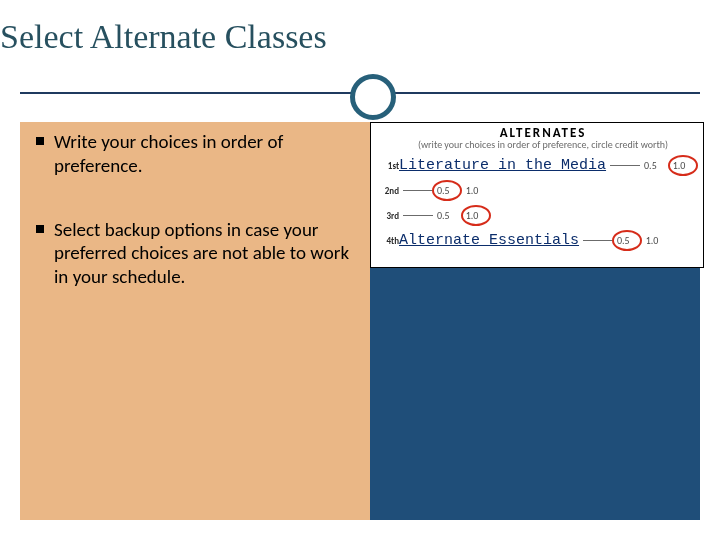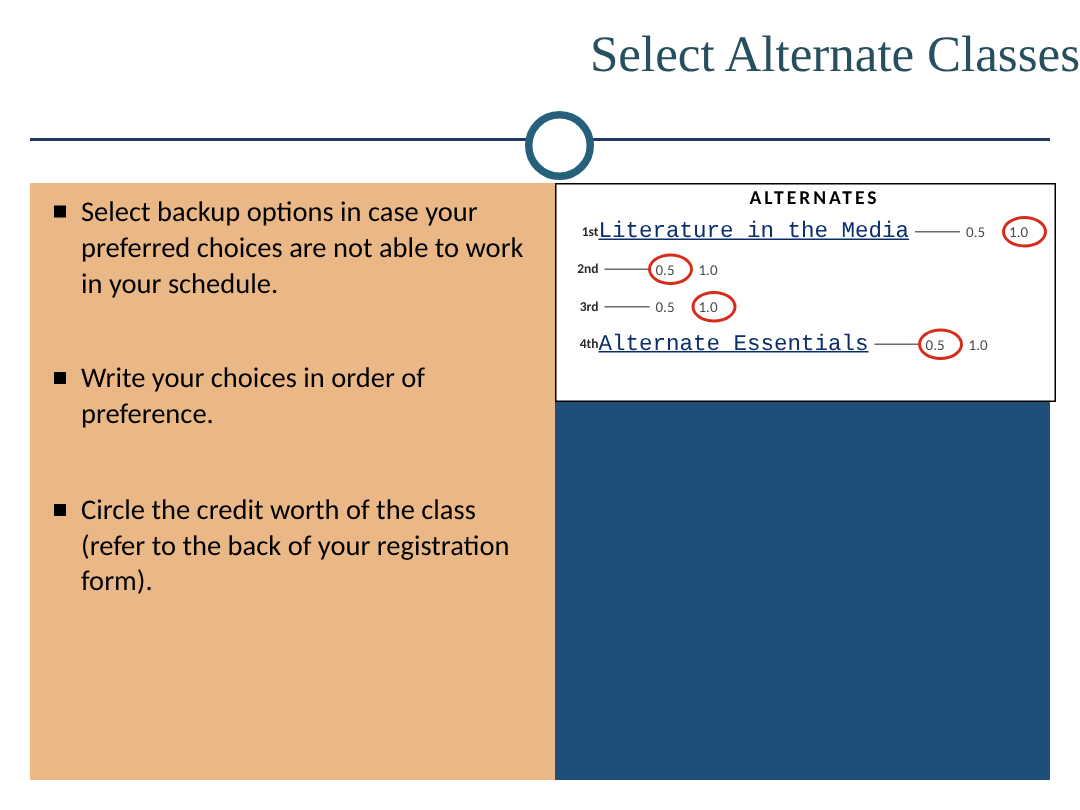--- a/index.html
+++ b/index.html
@@ -1,17 +1,17 @@
 <!DOCTYPE html>
 <html><head>
 <meta charset="utf-8">
 <style>
   html,body{margin:0;padding:0;width:720px;height:540px;background:#fff;font-family:Calibri,Arial,sans-serif;}
   .slide{position:relative;width:720px;height:540px;background:#fff;overflow:hidden;}
-  .title{position:absolute;left:0;top:18px;width:720px;text-align:right;font-family:Georgia,'Times New Roman',serif;font-size:34px;color:#27505f;}
+  .title{position:absolute;left:0;top:18px;width:720px;text-align:left;font-family:Georgia,'Times New Roman',serif;font-size:34px;color:#27505f;}
   .hr-line{position:absolute;left:20px;top:92px;width:680px;height:0;border-top:2px solid #1f3a5f;}
   .ring{position:absolute;left:350px;top:74px;width:36px;height:36px;border:5px solid #27607a;border-radius:50%;background:#fff;z-index:3;}
   .bottom-band{position:absolute;left:20px;right:20px;top:124px;bottom:20px;background:#1f4e79;}
   .orange-box{position:absolute;left:20px;top:122px;width:350px;height:398px;background:#eab786;z-index:2;}
   .bullets{list-style:none;margin:0;padding:8px 14px 0 20px;}
   .bullets li{position:relative;color:#000;font-size:19px;line-height:1.25;margin-bottom:40px;padding-left:14px;}
   .bullets li::before{content:"";position:absolute;left:-4px;top:7px;width:8px;height:8px;background:#000;}
   .form-box{position:absolute;left:370px;top:122px;width:332px;height:144px;background:#fff;border:1px solid #000;z-index:2;}
   .form-head{text-align:center;padding-top:2px;padding-left:12px;}
   .form-head .t1{font-weight:bold;font-size:13px;letter-spacing:2px;color:#000;}
@@ -31,29 +31,29 @@
 <div class="slide">
 
   <div class="title">Select Alternate Classes</div>
   <div class="hr-line"></div>
   <div class="ring"></div>
 
   <div class="bottom-band"></div>
 
   <div class="orange-box">
     <ul class="bullets">
+      <li>Write your choices in order of preference.</li>
       <li>Select backup options in case your preferred choices are not able to work in your schedule.</li>
-      <li>Write your choices in order of preference.</li>
-      <li>Circle the credit worth of the class (refer to the back of your registration form).</li>
     </ul>
   </div>
 
   <div class="form-box">
     <div class="form-head">
       <div class="t1">ALTERNATES</div>
+      <div class="t2">(write your choices in order of preference, circle credit worth)</div>
     </div>
     <div class="rows">
 
       <div class="row">
         <div class="ord">1st</div>
         <div class="course">Literature in the Media</div>
         <div class="dash"></div>
         <div class="credits">
           <span class="cred">0.5</span>
           <span class="cred circled">1.0</span>

